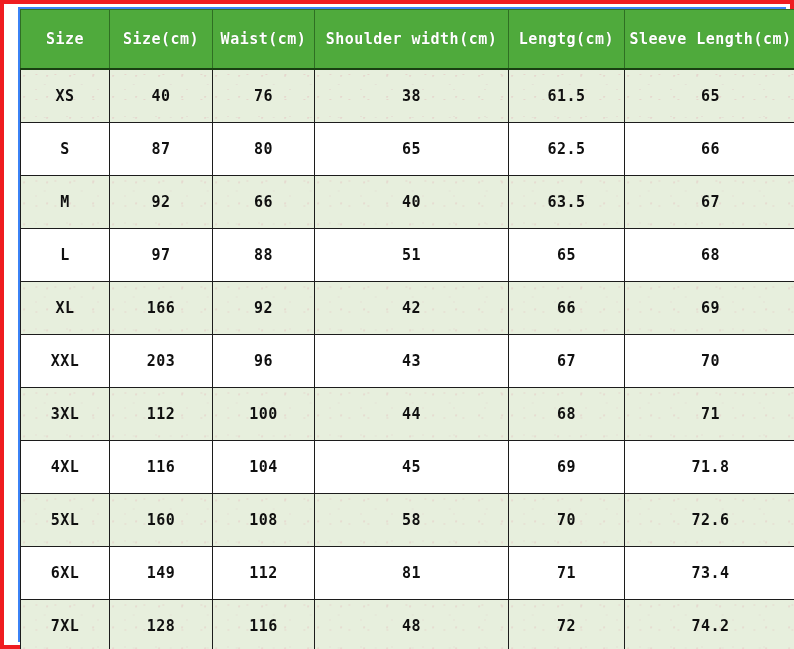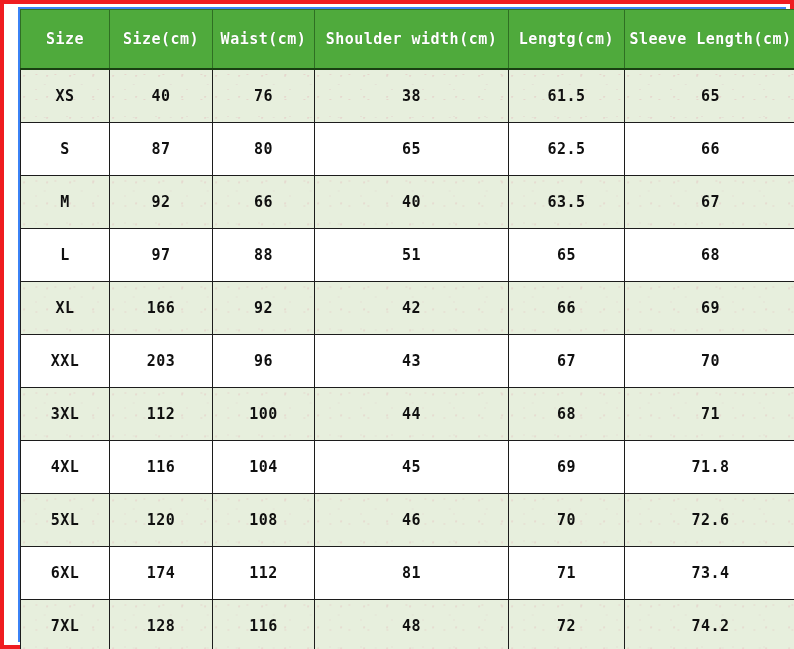--- a/index.html
+++ b/index.html
@@ -175,29 +175,29 @@
           <tr>
             <td>4XL</td>
             <td>116</td>
             <td>104</td>
             <td>45</td>
             <td>69</td>
             <td>71.8</td>
           </tr>
           <tr class="band">
             <td>5XL</td>
-            <td>120</td>
+            <td>160</td>
             <td>108</td>
-            <td>46</td>
+            <td>58</td>
             <td>70</td>
             <td>72.6</td>
           </tr>
           <tr>
             <td>6XL</td>
-            <td>174</td>
+            <td>149</td>
             <td>112</td>
             <td>81</td>
             <td>71</td>
             <td>73.4</td>
           </tr>
           <tr class="band">
             <td>7XL</td>
             <td>128</td>
             <td>116</td>
             <td>48</td>

